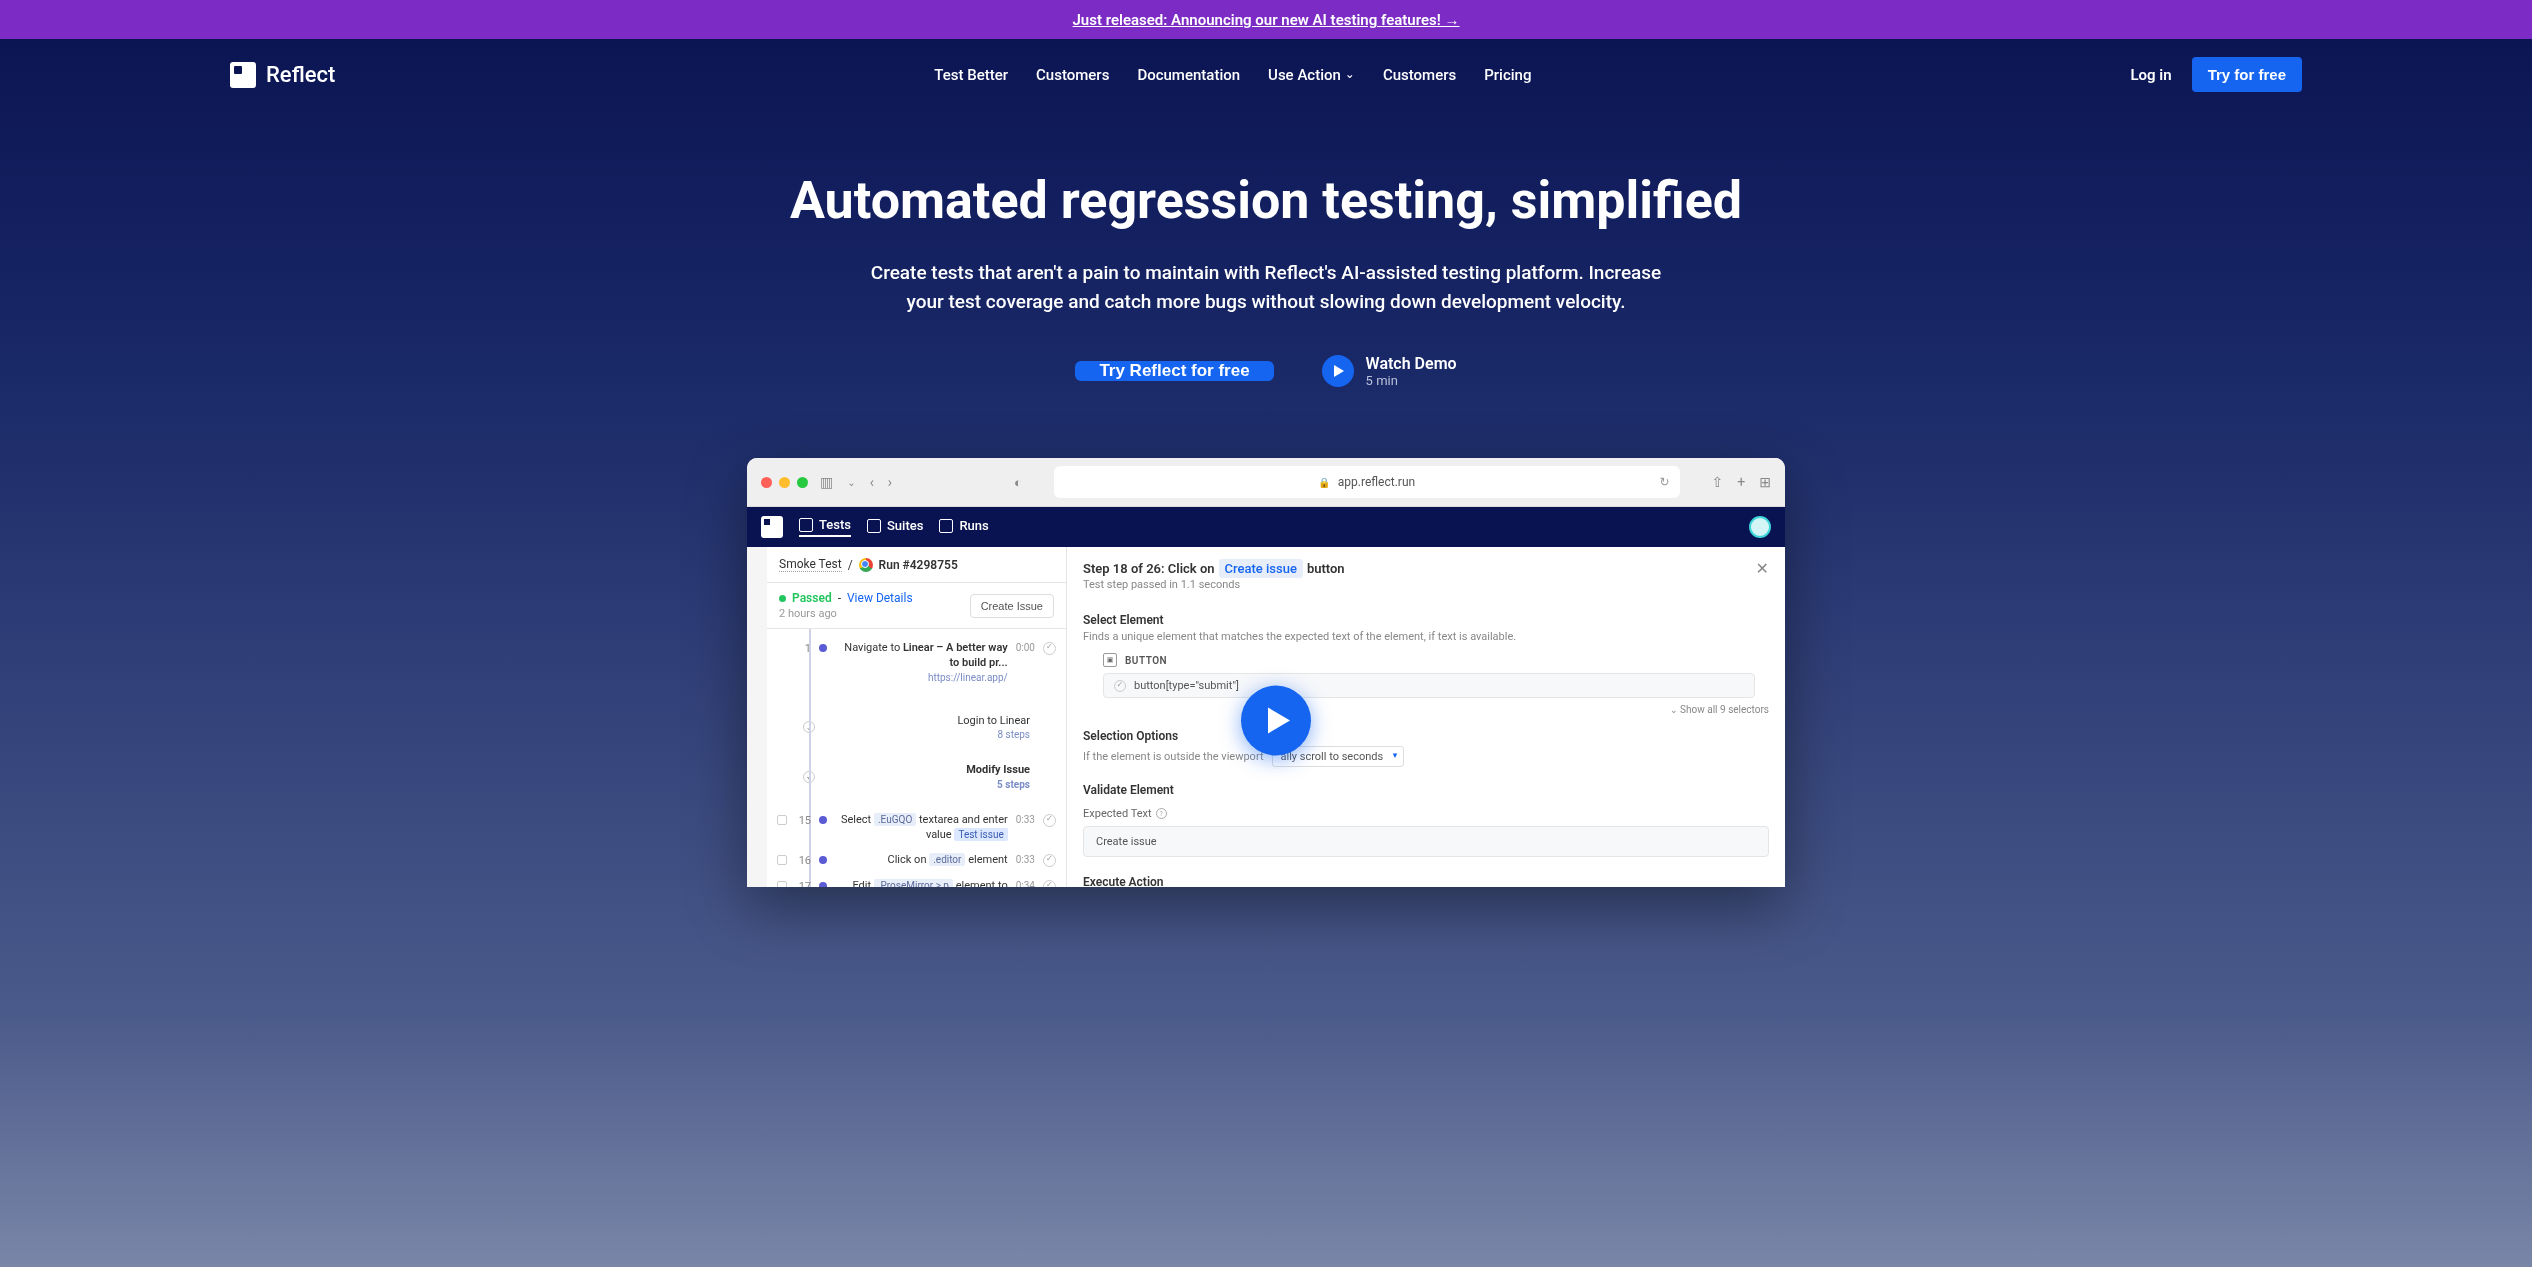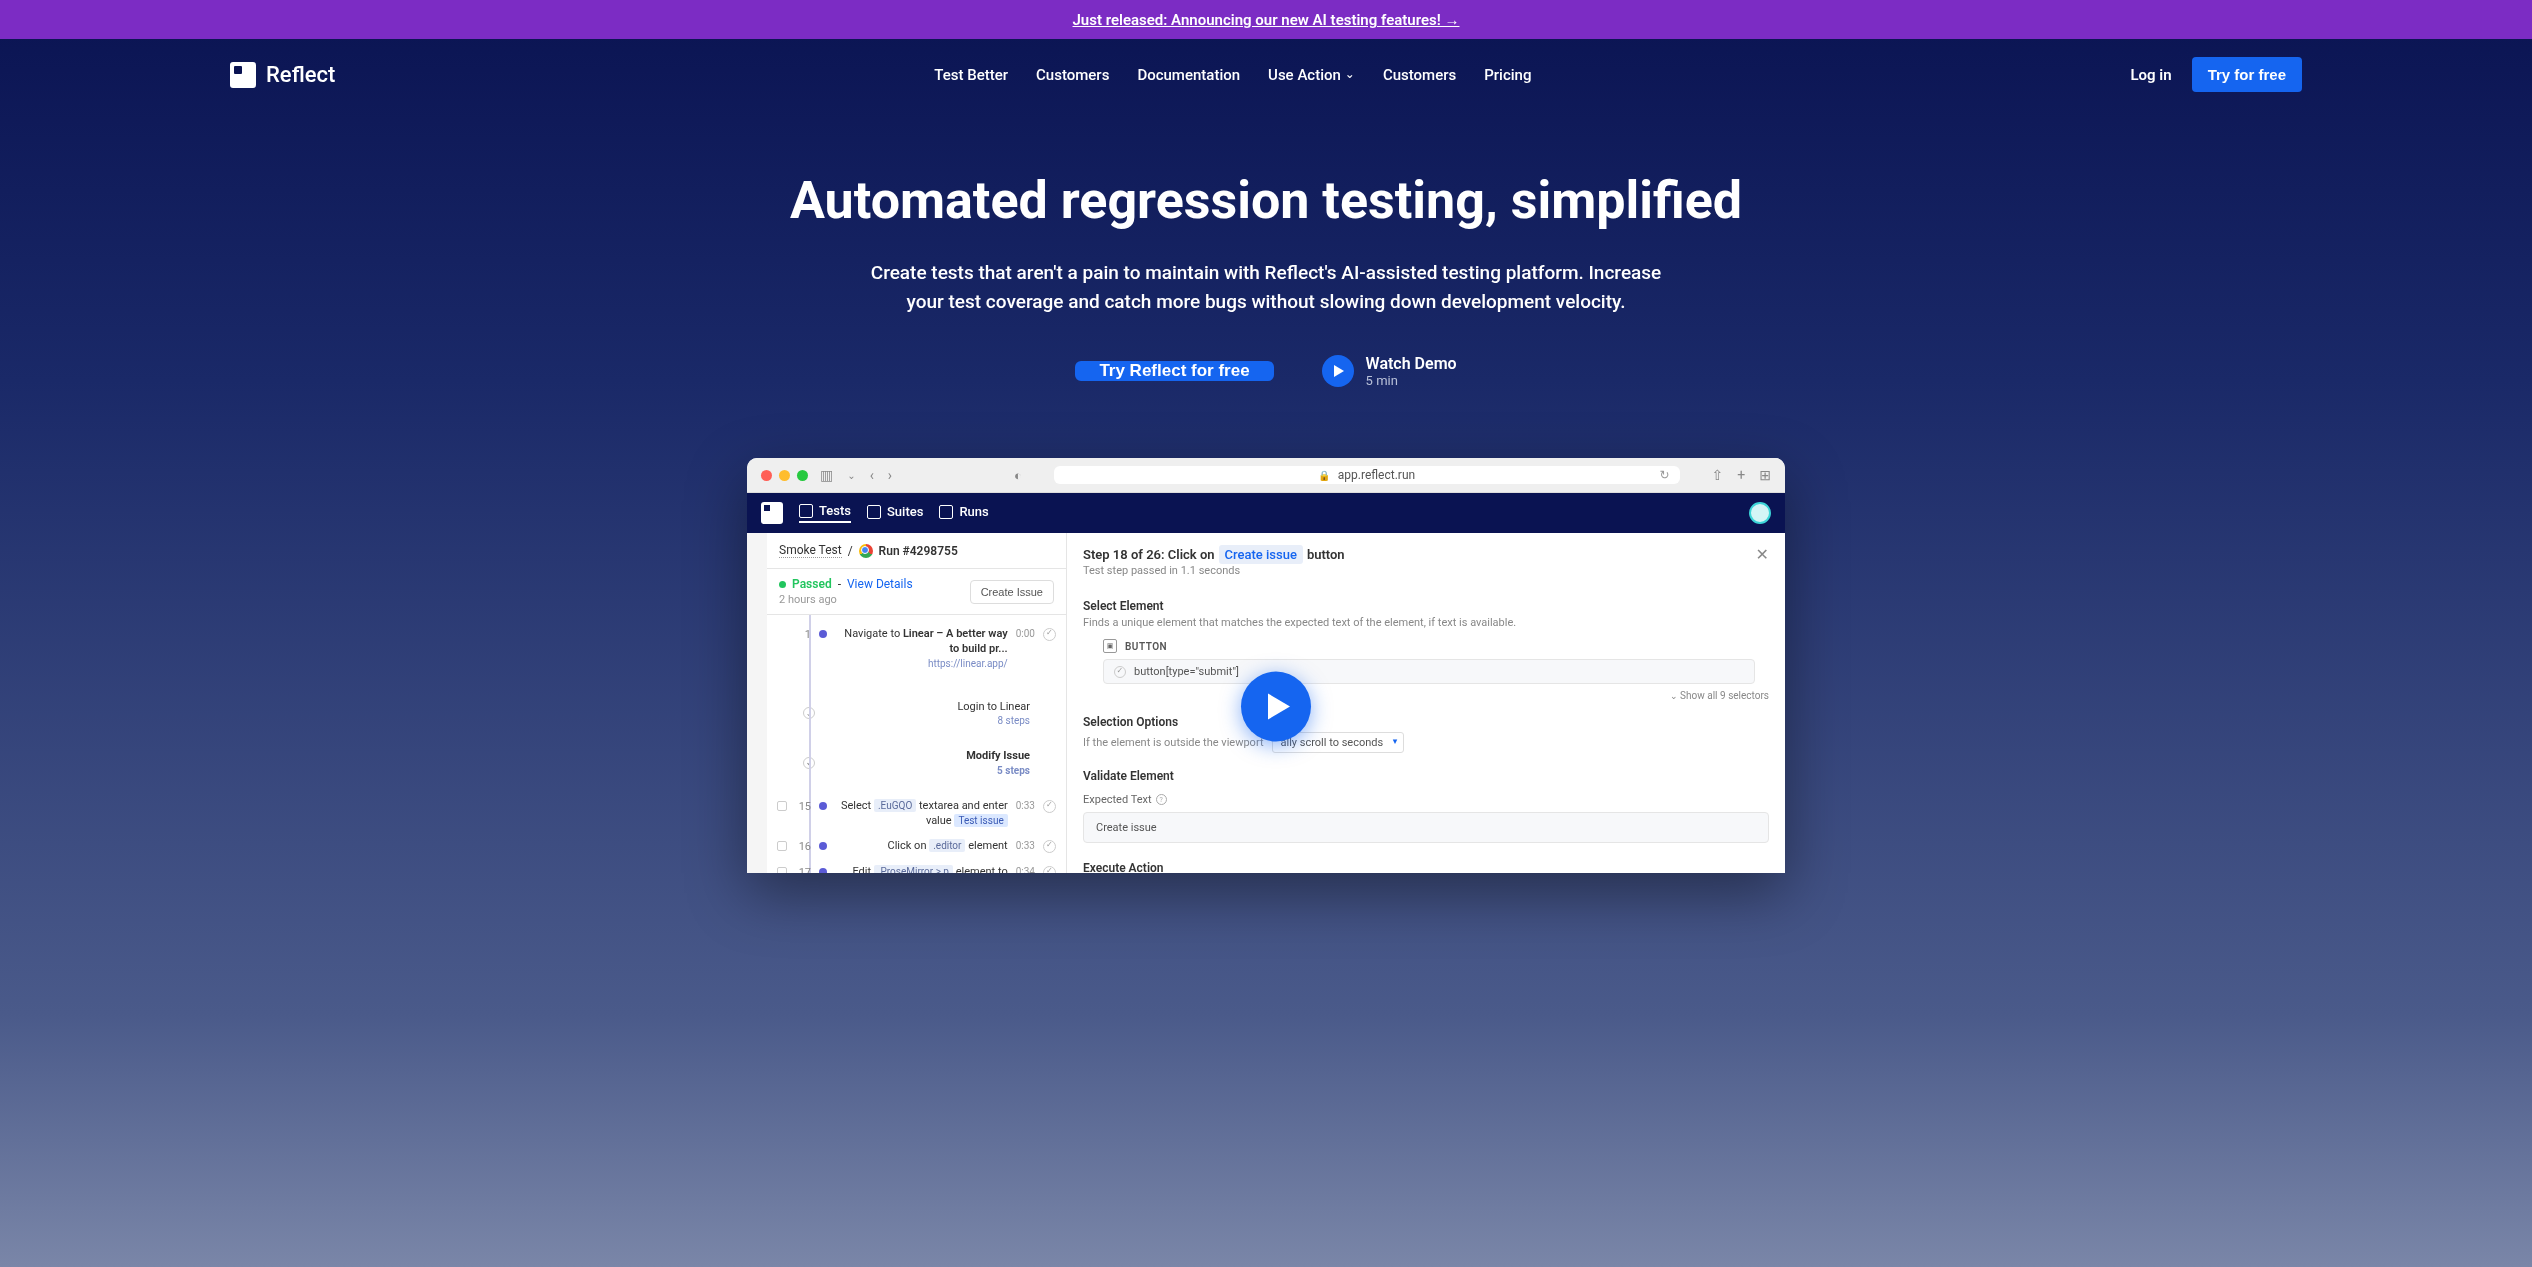--- a/index.html
+++ b/index.html
@@ -168,21 +168,21 @@
 .traffic-lights { display: flex; gap: 7px; }
 .tl { width: 11px; height: 11px; border-radius: 50%; }
 .tl.red { background: #ff5f56; }
 .tl.yellow { background: #ffbd2e; }
 .tl.green { background: #27c93f; }
 .browser-icons { display: flex; gap: 14px; color: #888; font-size: 14px; align-items: center; }
 .url-bar {
   flex: 1;
   background: #fff;
   border-radius: 6px;
-  padding: 2px 12px;
+  padding: 9px 12px;
   font-size: 12px;
   color: #555;
   text-align: center;
   margin: 0 20px;
   position: relative;
 }
 .browser-right { display: flex; gap: 14px; color: #888; font-size: 14px; }
 
 
 .app-header {

